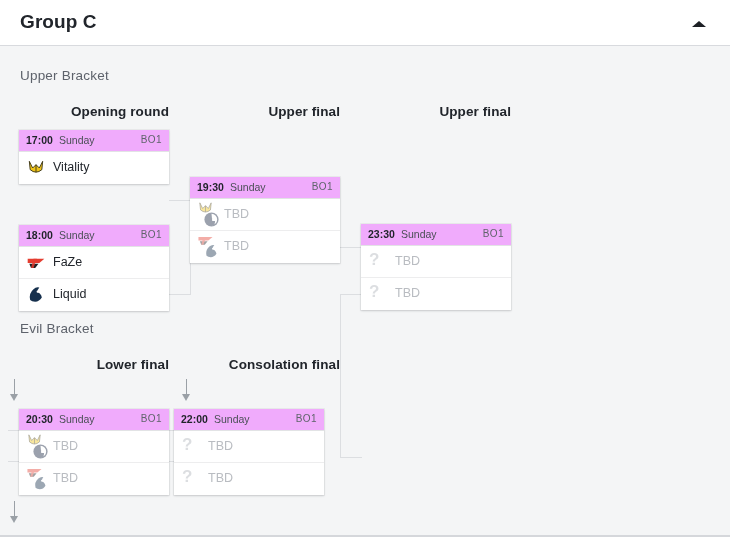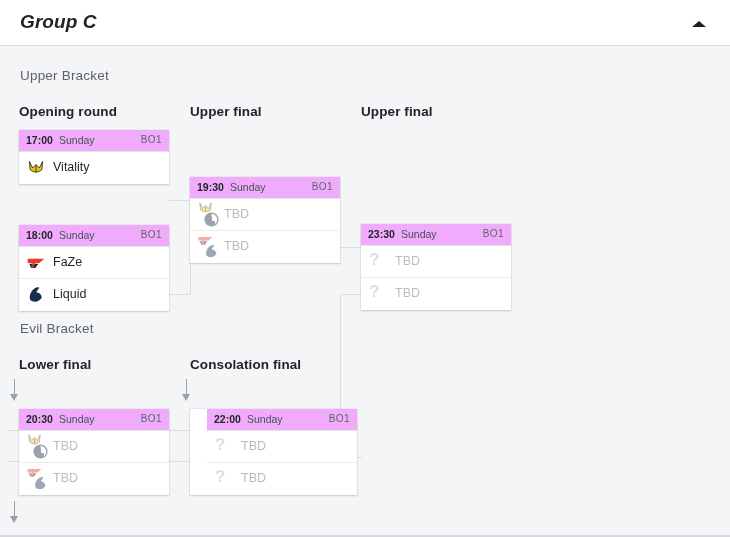--- a/index.html
+++ b/index.html
@@ -33,21 +33,20 @@
     box-sizing: border-box;
   }
   .header-title {
     position: absolute;
     left: 20px;
     top: 11px;
     font-size: 19px;
     font-weight: bold;
     color: #21252b;
     letter-spacing: 0.1px;
-    font-style: italic;
   }
   .collapse-toggle {
     position: absolute;
     right: 14px;
     top: 6px;
     width: 34px;
     height: 34px;
     cursor: pointer;
   }
   .collapse-toggle .tri {
@@ -75,21 +74,21 @@
     font-size: 13.5px;
     color: #5d626b;
     letter-spacing: 0.2px;
   }
   .round-title {
     position: absolute;
     font-size: 13.5px;
     font-weight: bold;
     color: #21252b;
     letter-spacing: 0.1px;
-    text-align: left;
+    text-align: right;
   }
 
   
   .match {
     position: absolute;
     width: 150px;
     background: #ffffff;
     box-shadow: 0 1px 2px rgba(20,24,30,0.16), 0 0 0 1px rgba(20,24,30,0.045);
     z-index: 3;
   }
@@ -386,21 +385,21 @@
           </svg>
           <svg class="b" viewBox="0 0 24 24">
             <path d="M5 18 Q3 10 9 5 Q12 2 16 3 Q13 6 14 9 Q18 10 19 15 Q16 20 11 20 Q7 20 5 18 Z" fill="#16304d"></path>
             <circle cx="14" cy="8" r="1.3" fill="#ffffff"></circle>
           </svg>
         </div>
         <span class="team-name tbd">TBD</span>
       </div>
     </div>
 
-    <div class="match" style="left:190px; top:363px;padding-left:17px;">
+    <div class="match" style="left:174px; top:363px;">
       <div class="match-head">
         <span class="mh-time">22:00</span>
         <span class="mh-day">Sunday</span>
         <span class="mh-bo">BO1</span>
       </div>
       <div class="team">
         <span class="qmark">?</span>
         <span class="team-name tbd">TBD</span>
       </div>
       <div class="team">

